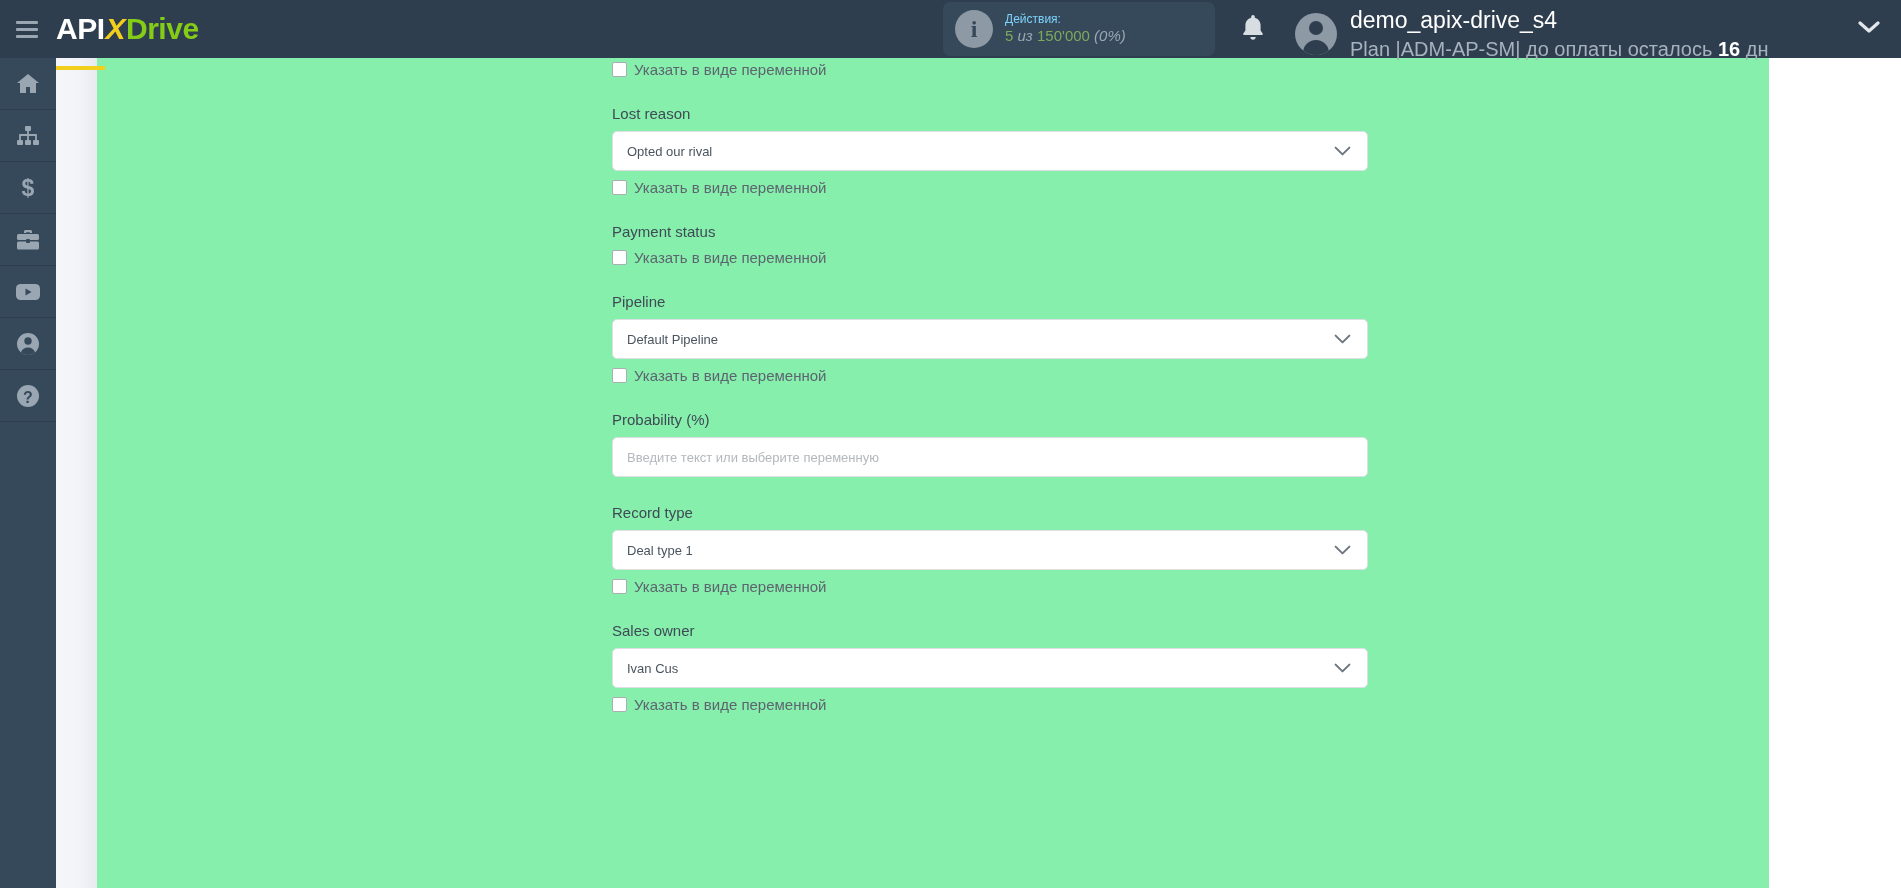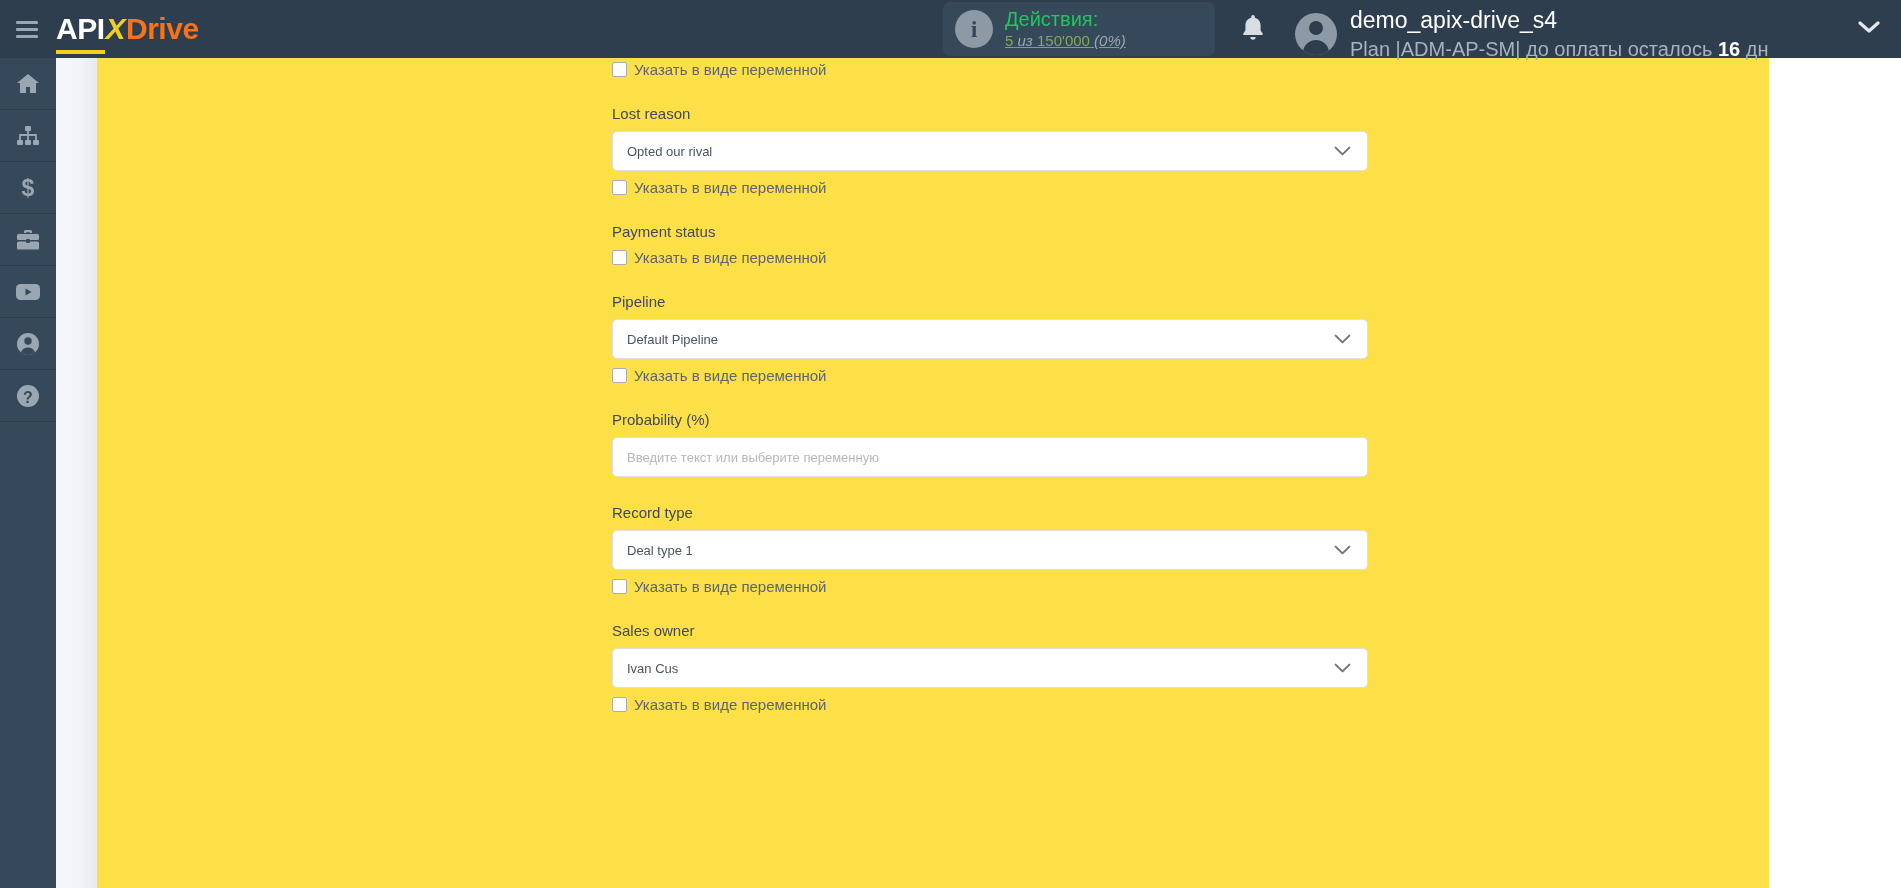--- a/index.html
+++ b/index.html
@@ -50,29 +50,29 @@
     color: #ffffff;
     cursor: pointer;
     position: relative;
     height: 40px;
     line-height: 40px;
     flex: 0 0 auto;
   }
   .logo .api {
     color: #ffffff;
     border-bottom: 4px solid #f2cf1b;
-    padding-bottom: 1px;
+    padding-bottom: 17px;
   }
   .logo .x {
     color: #f2cf1b;
     font-style: italic;
     padding: 0 1px;
     font-weight: 700;
   }
-  .logo .drive { color: #f97316; }
+  .logo .drive { color: #84cc16; }
 
   .actions-box {
     position: absolute;
     left: 943px;
     top: 2px;
     height: 54px;
     width: 272px;
     background: #36495a;
     border-radius: 7px;
     display: flex;
@@ -87,22 +87,22 @@
     color: #36495a;
     font-size: 24px;
     font-weight: 700;
     font-family: "Liberation Serif", serif;
     display: flex;
     align-items: center;
     justify-content: center;
     flex: 0 0 auto;
   }
   .actions-text { margin-left: 12px; line-height: 1.25; }
-  .actions-title { color: #22c55e; font-size: 20px; }
-  .actions-sub { font-size: 15px; color: #7ea95b; text-decoration: underline; }
+  .actions-title { color: #7dd3fc; font-size: 12px; }
+  .actions-sub { font-size: 15px; color: #7ea95b; }
   .actions-sub .iz { color: #9aa6b2; font-style: italic; }
   .actions-sub .pct { color: #9aa6b2; font-style: italic; }
 
   .bell {
     position: absolute;
     left: 1238px;
     top: 12px;
     width: 30px; height: 32px;
     cursor: pointer;
   }
@@ -178,21 +178,21 @@
     background: linear-gradient(to right, #f4f6fa 0%, #f2f4f8 55%, #e7eaef 100%);
     z-index: 5;
   }
 
   
   .content {
     position: absolute;
     left: 97px; top: 58px;
     width: 1672px;
     height: 830px;
-    background: #fde047;
+    background: #86efac;
     overflow: hidden;
   }
   .form {
     position: absolute;
     left: 515px;
     top: 0;
     width: 756px;
   }
   .field { position: relative; }
   .field-label {

